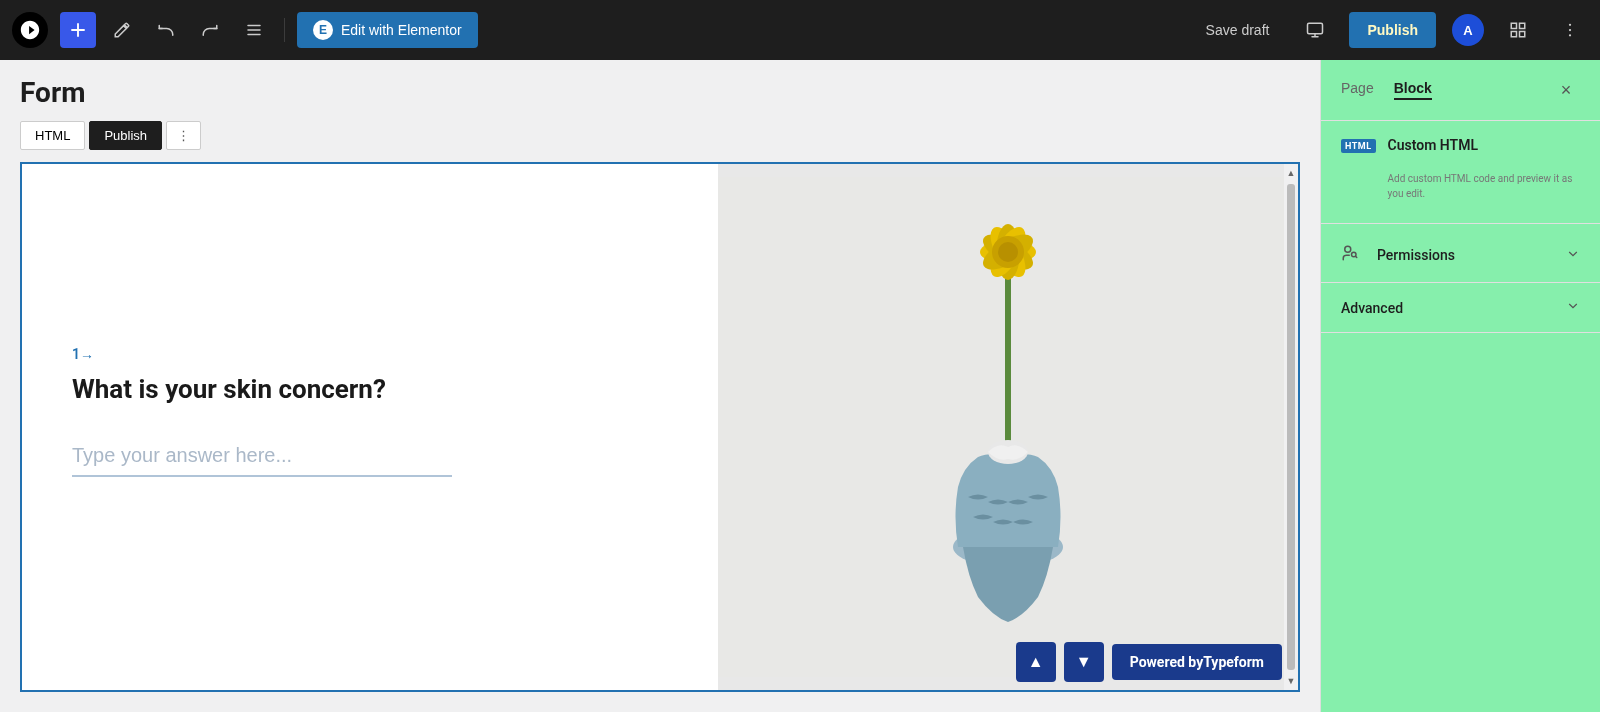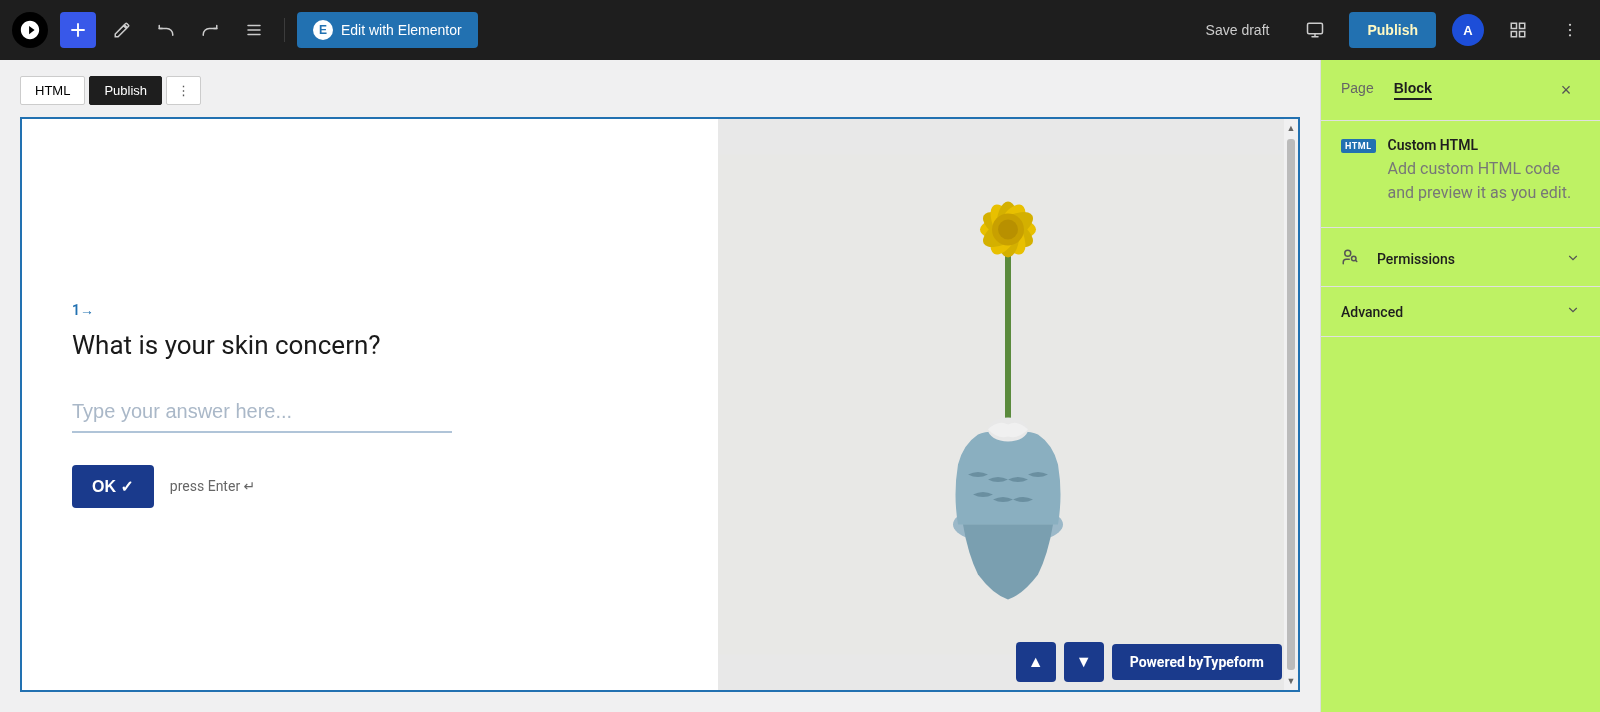--- a/index.html
+++ b/index.html
@@ -213,21 +213,21 @@
       font-size: 14px;
       font-weight: 600;
       display: flex;
       align-items: center;
       gap: 4px;
       margin-bottom: 12px;
     }
 
     .question-text {
       font-size: 26px;
-      font-weight: 400;
+      font-weight: 700;
       color: #1a1a1a;
       margin-bottom: 32px;
     }
 
     .answer-input {
       border: none;
       border-bottom: 2px solid #b0c4d8;
       outline: none;
       font-size: 20px;
       color: #7f1d1d;
@@ -302,21 +302,21 @@
       border-radius: 4px;
       display: flex;
       align-items: center;
       gap: 0;
     }
     .powered-by span { font-weight: 700; }
 
     
     .right-sidebar {
       width: 280px;
-      background: #bef264;
+      background: #86efac;
       border-left: 1px solid #ddd;
       display: flex;
       flex-direction: column;
       flex-shrink: 0;
     }
 
     .sidebar-header {
       display: flex;
       align-items: center;
       justify-content: space-between;
@@ -384,25 +384,25 @@
       border-radius: 2px;
       flex-shrink: 0;
       margin-top: 2px;
       letter-spacing: 0.5px;
     }
 
     .custom-html-title {
       font-size: 14px;
       font-weight: 600;
       color: #1e1e1e;
-      margin-bottom: 4px;
+      margin-bottom: 18px;
     }
 
     .custom-html-desc {
-      font-size: 16px;
+      font-size: 10px;
       color: #777;
       line-height: 1.5;
     }
 
     .sidebar-section {
       padding: 16px 20px;
       border-bottom: 1px solid #e0e0e0;
       display: flex;
       align-items: center;
       justify-content: space-between;
@@ -514,20 +514,21 @@
           <circle cx="12" cy="19" r="1.5"></circle>
         </svg>
     </button>
   </div>
 </div>
 
 <div class="content-area">
 
   <div class="editor-area">
     <div class="editor-header">
+      <h1 class="post-title">Form</h1>
 
       <div class="block-tabs">
         <button class="block-tab">HTML</button>
         <button class="block-tab active">Publish</button>
         <button class="block-tab-more">⋮</button>
       </div>
     </div>
 
     <div style="flex:1; padding: 12px 20px 20px; overflow: hidden; display: flex; flex-direction: column;">
       <div class="canvas-container" style="flex:1; margin:0; position: relative;">
@@ -539,28 +540,20 @@
         </div>
 
         <div class="typeform-preview" style="width: calc(100% - 14px);">
 
           <div class="typeform-left">
             <div class="question-number">
               <span>1→</span>
             </div>
             <div class="question-text">What is your skin concern?</div>
             <input class="answer-input" type="text" placeholder="Type your answer here..." style="">
-            <div style="display: flex; align-items: center;">
-              <button class="ok-btn">
-                <span>OK ✓</span>
-              </button>
-              <span class="press-enter">
-                <span>press Enter ↵</span>
-              </span>
-            </div>
           </div>
 
           <div class="typeform-right">
             
             <svg width="100%" height="100%" viewBox="0 0 580 500" xmlns="http://www.w3.org/2000/svg">
 
               <rect width="580" height="500" fill="#e8e8e6"></rect>
 
               <rect x="287" y="80" width="6" height="260" fill="#5a8a3c"></rect>
 

